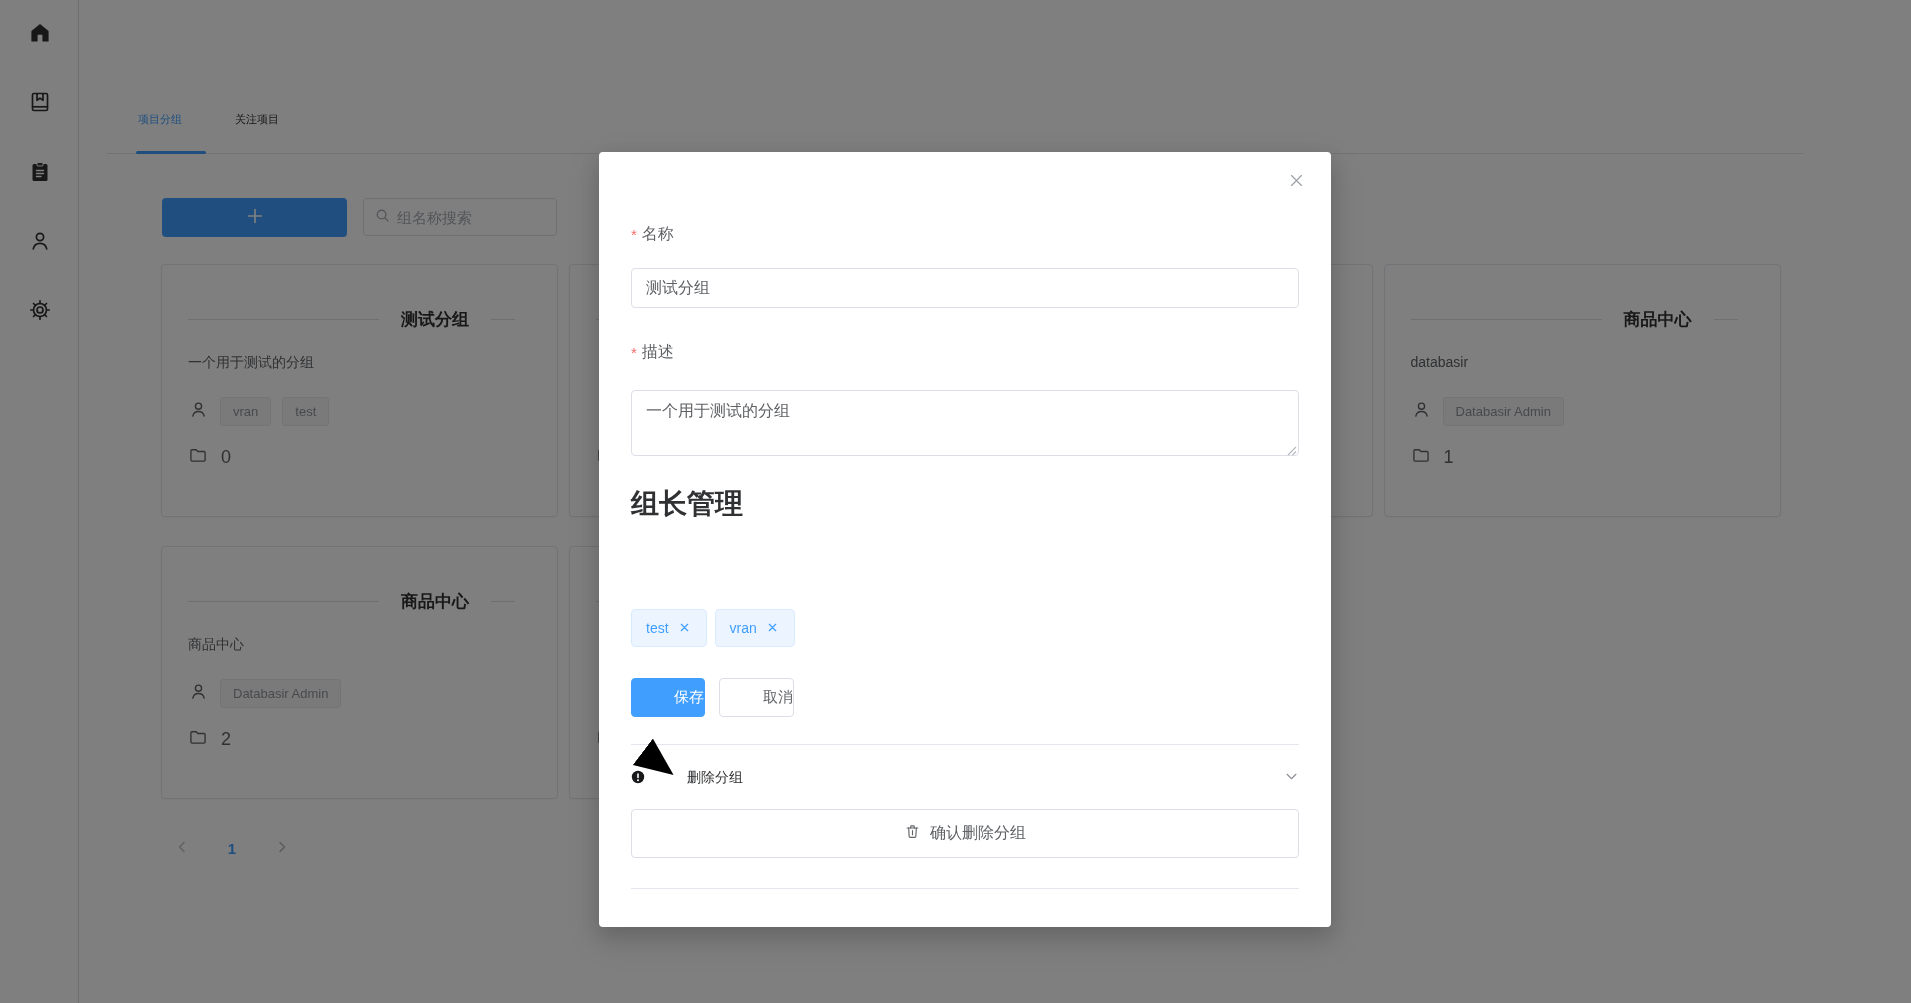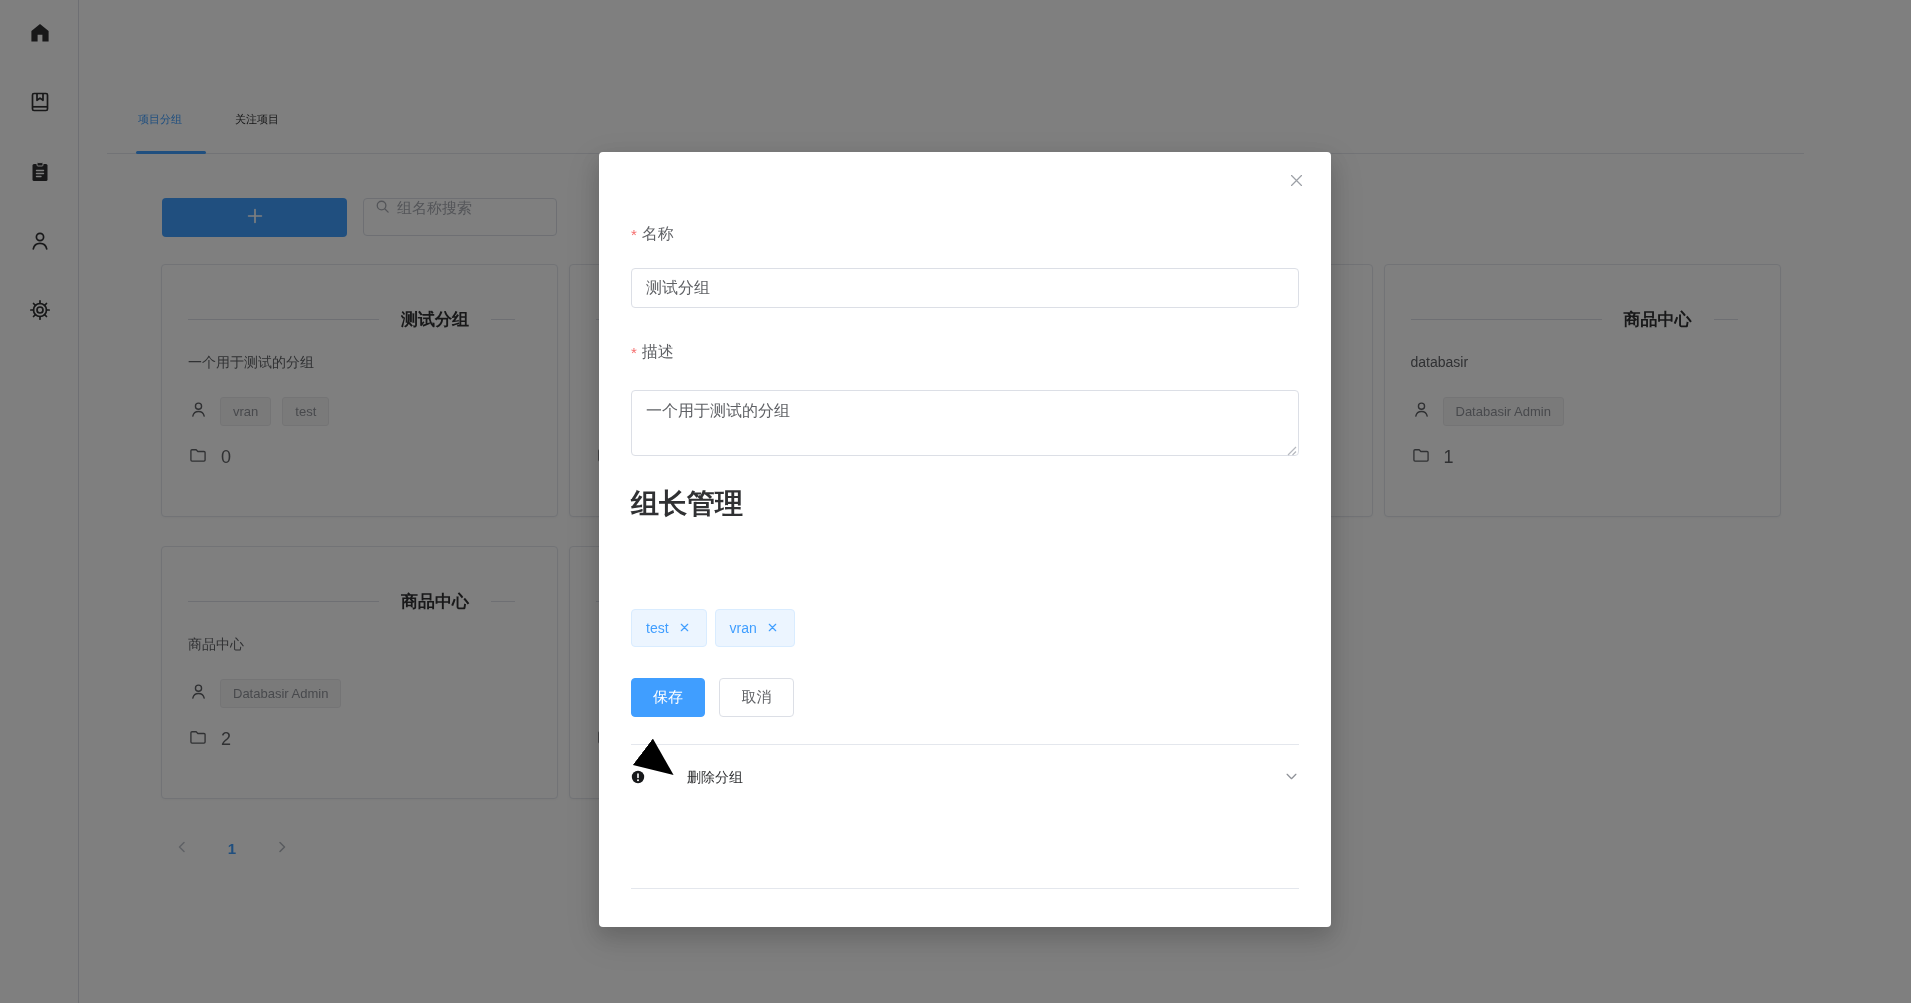--- a/index.html
+++ b/index.html
@@ -23,21 +23,21 @@
 
   
   .tabs { position:absolute; left:136px; top:112px; display:flex; gap:49px; font-size:16px; z-index:1; }
   .tab { background:none; border:none; font-size:11px; color:#303133; cursor:pointer; padding:0 2px 14px; font-family:inherit; }
   .tab.active { color:#409eff; }
   .tabs-line { position:absolute; left:107px; top:153px; width:1697px; height:1px; background:#e4e7ed; z-index:1; }
   .tab-underline { position:absolute; left:136px; top:151px; width:70px; height:3px; background:#409eff; border-radius:2px; z-index:2; }
 
   
   .add-btn { position:absolute; left:162px; top:198px; width:185px; height:39px; background:#409eff; border:none; border-radius:4px; display:flex; align-items:center; justify-content:center; cursor:pointer; z-index:1; }
-  .search-box { position:absolute; left:363px; top:198px; width:194px; height:38px; border:1px solid #dcdfe6; border-radius:4px; background:#fff; display:flex; align-items:flex-start; padding-left:11px; z-index:1; }
+  .search-box { position:absolute; left:363px; top:198px; width:194px; height:38px; border:1px solid #dcdfe6; border-radius:4px; background:#fff; display:flex; align-items:center; padding-left:11px; z-index:1; }
   .search-box svg { width:15px; height:15px; margin-right:7px; flex:none; }
   .search-box input { border:none; outline:none; width:140px; font-size:15px; color:#606266; font-family:inherit; background:transparent; }
   .search-box input::placeholder { color:#a8abb2; }
 
   
   .card { position:absolute; width:397px; height:253px; background:#fff; border:1px solid #e4e7ed; border-radius:4px; box-shadow:0 1px 3px rgba(0,0,0,0.04); cursor:pointer; z-index:1; overflow:hidden; }
   .card-divider { position:absolute; left:26px; right:42px; top:44px; height:20px; display:flex; align-items:center; }
   .card-divider .dl { flex:1; height:1px; background:#dcdfe6; }
   .card-title { font-size:17px; font-weight:bold; color:#303133; margin:0 22px; white-space:nowrap; }
   .card-divider .dr { width:24px; height:1px; background:#dcdfe6; flex:none; }
@@ -65,21 +65,21 @@
   .text-input { position:absolute; left:32px; width:668px; height:40px; border:1px solid #dcdfe6; border-radius:4px; font-size:16px; color:#606266; padding:0 14px; font-family:inherit; outline:none; }
   .input-name { top:116px; }
   .desc-area { position:absolute; left:32px; top:238px; width:668px; height:66px; border:1px solid #dcdfe6; border-radius:4px; font-size:16px; color:#606266; padding:9px 14px; font-family:inherit; outline:none; resize:none; line-height:22px; }
   .resize-grip { position:absolute; left:686px; top:290px; pointer-events:none; }
   .section-title { position:absolute; left:32px; top:333px; font-size:28px; font-weight:bold; color:#303133; }
   .leader-search { position:absolute; left:32px; top:389px; width:272px; height:40px; border:1px solid #dcdfe6; border-radius:4px; font-size:15px; color:#606266; padding:0 20px; font-family:inherit; outline:none; }
   .leader-search::placeholder { color:#a8abb2; }
   .tags-row { position:absolute; left:32px; top:457px; display:flex; gap:8px; }
   .leader-tag { height:38px; background:#ecf5ff; border:1px solid #d9ecff; border-radius:4px; padding:0 14px; display:flex; align-items:center; font-size:14px; color:#409eff; }
   .tag-close { margin-left:9px; width:14px; height:14px; border:none; background:none; cursor:pointer; display:flex; align-items:center; justify-content:center; padding:0; }
-  .btn { border-radius:4px; font-size:15px; cursor:pointer; font-family:inherit; }
+  .btn { border-radius:4px; font-size:15px; cursor:pointer; font-family:inherit;text-align:right; }
   .btn-save { position:absolute; left:32px; top:526px; width:74px; height:39px; background:#409eff; border:1px solid #409eff; color:#fff; }
   .btn-cancel { position:absolute; left:120px; top:526px; width:75px; height:39px; background:#fff; border:1px solid #dcdfe6; color:#606266; }
   .m-divider { position:absolute; left:32px; width:668px; height:1px; background:#e4e7ed; }
   .div1 { top:592px; } .div2 { top:736px; }
   .collapse-head { position:absolute; left:32px; top:611px; width:668px; height:30px; background:none; border:none; cursor:pointer; display:flex; align-items:center; justify-content:space-between; }
   .collapse-left { display:flex; align-items:center;gap:39px; }
   .collapse-left svg { width:14px; height:14px; margin-right:3px; }
   .collapse-title { font-size:14px; color:#303133; }
   .btn-confirm { position:absolute; left:32px; top:657px; width:668px; height:49px; background:#fff; border:1px solid #dcdfe6; border-radius:4px; display:flex; align-items:center; justify-content:center; gap:9px; cursor:pointer; font-family:inherit; }
   .btn-confirm span { font-size:16px; color:#606266; }
@@ -355,20 +355,29 @@
               <rect x="6.2" y="3.2" width="1.6" height="5" rx="0.8" fill="#fff"></rect>
               <circle cx="7" cy="10.2" r="1" fill="#fff"></circle>
             </svg></span>
         <span class="collapse-title">删除分组</span>
       </span>
       <span><svg width="15" height="15" viewBox="0 0 24 24">
             <path d="M5 8.5l7 7 7-7" fill="none" stroke="#909399" stroke-width="2" stroke-linecap="round" stroke-linejoin="round"></path>
           </svg></span>
     </button>
 
+    <button class="btn-confirm">
+      <span><svg width="17" height="17" viewBox="0 0 24 24" fill="none" stroke="#606266" stroke-width="1.6" stroke-linecap="round" stroke-linejoin="round">
+            <path d="M4.5 7h15"></path>
+            <path d="M9.5 7V5.4c0-.7.5-1.3 1.2-1.3h2.6c.7 0 1.2.6 1.2 1.3V7"></path>
+            <path d="M6.6 7l.7 12c.1.7.6 1.2 1.3 1.2h6.8c.7 0 1.2-.5 1.3-1.2l.7-12"></path>
+            <path d="M12 10.8v5.8"></path>
+          </svg></span>
+      <span>确认删除分组</span>
+    </button>
 
     <div class="m-divider div2"></div>
   </section>
 
   <svg class="annotation-arrow" id="arrow-svg" width="210" height="165" viewBox="0 0 210 165">
     <defs>
       <marker id="ah" markerWidth="8" markerHeight="8" refX="5.5" refY="3" orient="auto">
         <path d="M0 0L7 3L0 6z" id="ah-path" fill="undefined"></path>
       </marker>
     </defs>

